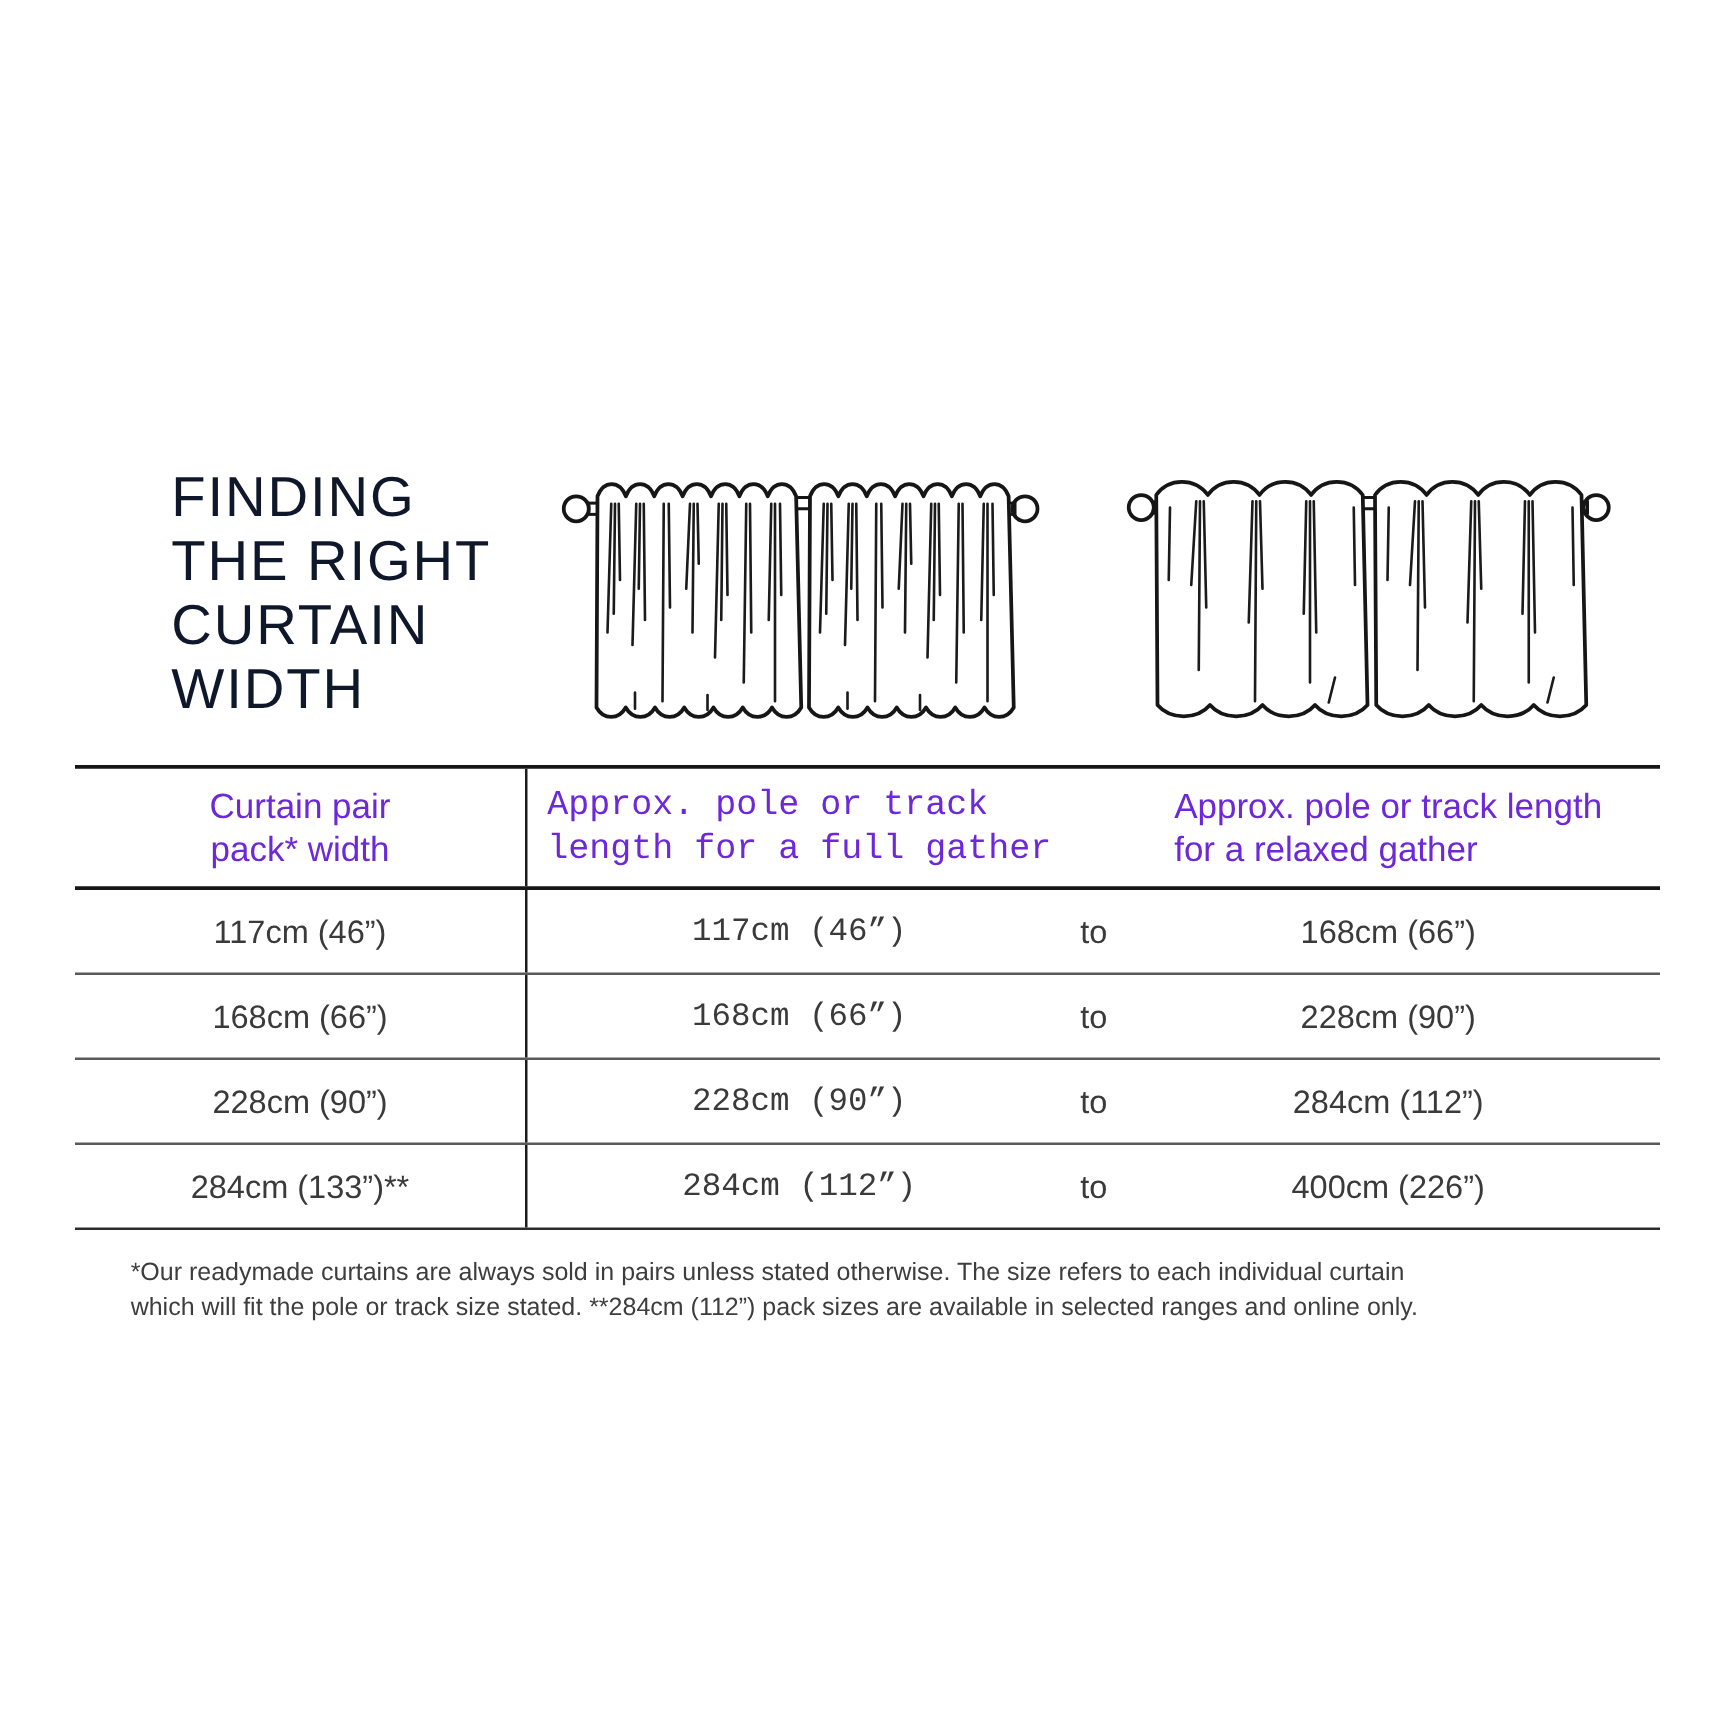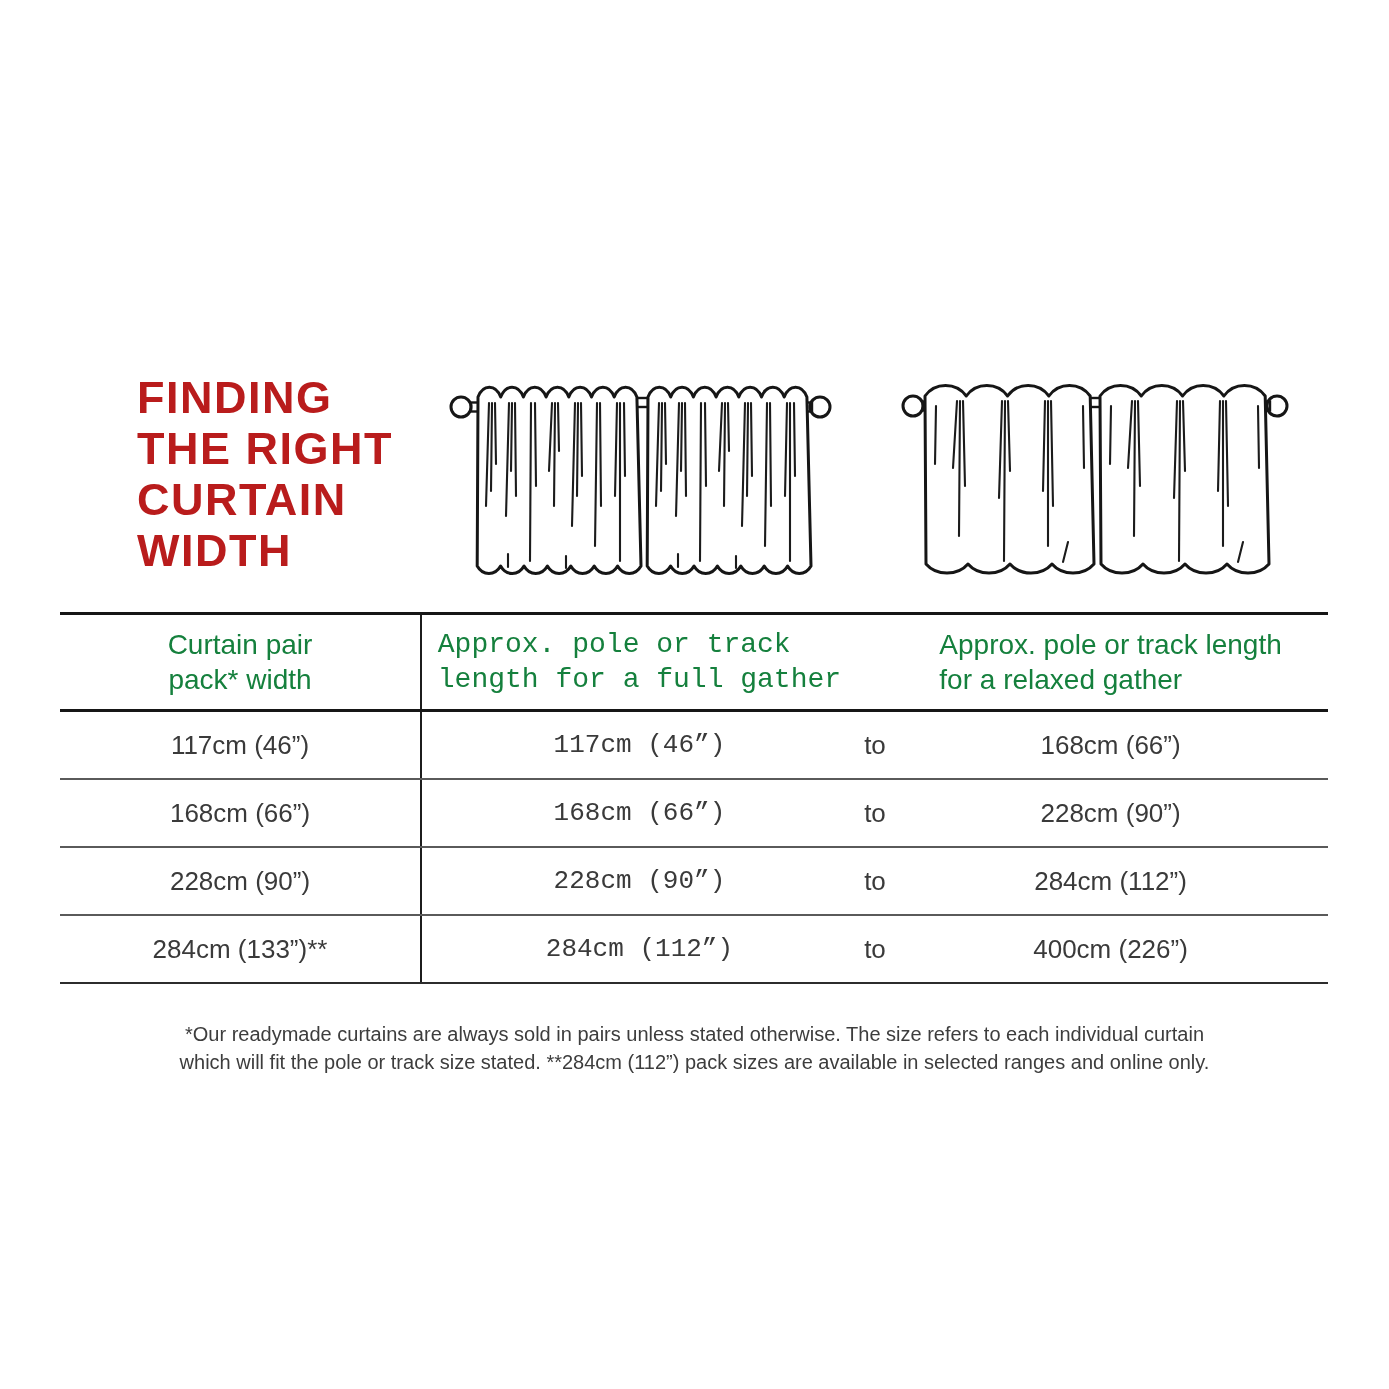--- a/index.html
+++ b/index.html
@@ -10,23 +10,23 @@
     position:relative;
     width:1389px; height:1389px;
     background:#ffffff;
     overflow:hidden;
   }
 
   .title {
     position:absolute;
     left:137px; top:372px;
     font-size:45px; line-height:51px;
-    font-weight:700;
+    font-weight:400;
     letter-spacing:1.5px;
-    color:#b91c1c;
+    color:#0f172a;
     white-space:pre-line;
   }
 
   .curtain { position:absolute; top:376px; }
   .curtain-full    { left:448px; width:384px; height:202px; }
   .curtain-relaxed { left:900px; width:390px; height:202px; }
 
   .size-table {
     position:absolute;
     left:60px; top:612px; width:1268px;
@@ -51,30 +51,29 @@
     display:flex; align-items:center; justify-content:center;
     text-align:center;
   }
   .cright { flex:1; display:flex; }
   .c2 { width:48%; display:flex; align-items:center; justify-content:center; text-align:left;font-family:Liberation Mono, monospace; }
   .cto { width:4%;  display:flex; align-items:center; justify-content:center; }
   .c3 { width:48%; display:flex; align-items:center; justify-content:center; text-align:left; }
 
   .th {
     font-size:28px; line-height:35px;
-    color:#15803d;
+    color:#6d28d9;
     white-space:pre-line;
   }
 
   .footnote {
     position:absolute;
     left:0; right:0; top:1004px;
-    margin:16px auto;
+    margin:0 auto;
     width:1180px;
-    text-align:center;
     font-size:20px; line-height:28px;
     color:#3d3d3d;
     white-space:pre-line;
   }
 
   svg .ln { fill:none; stroke:#161616; stroke-linecap:round; }
   svg .panel { fill:#ffffff; stroke:#161616; stroke-width:3; stroke-linejoin:round; }
   svg .pleat { fill:none; stroke:#1b1b1b; stroke-width:2.1; stroke-linecap:round; }
 </style>
 </head>

